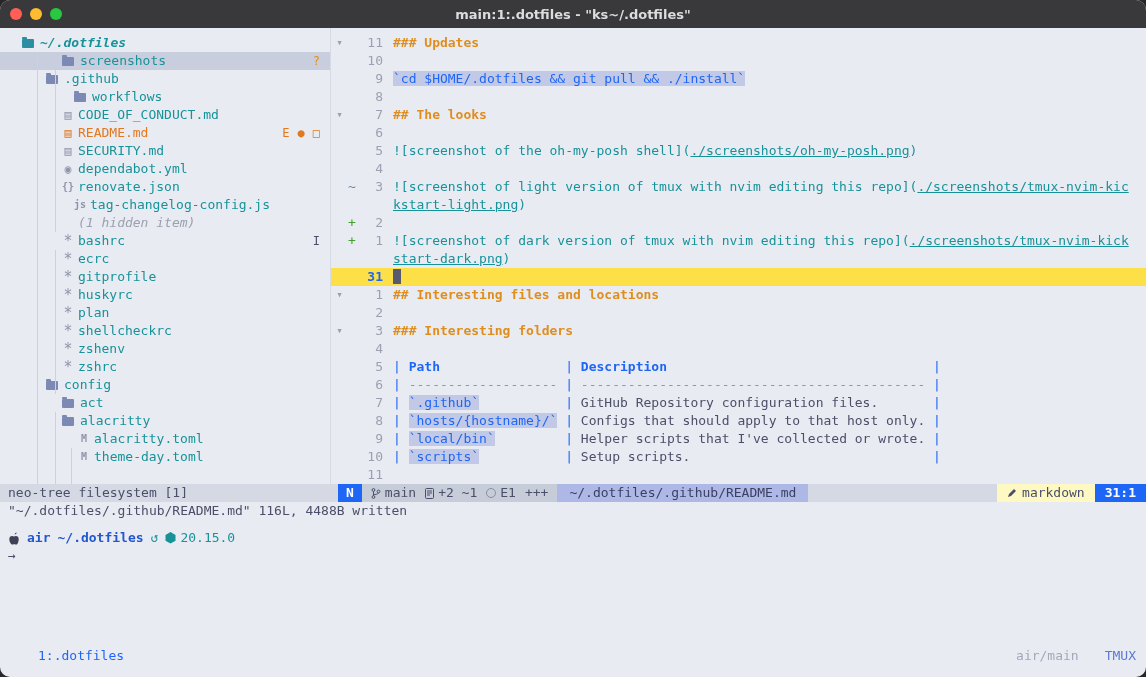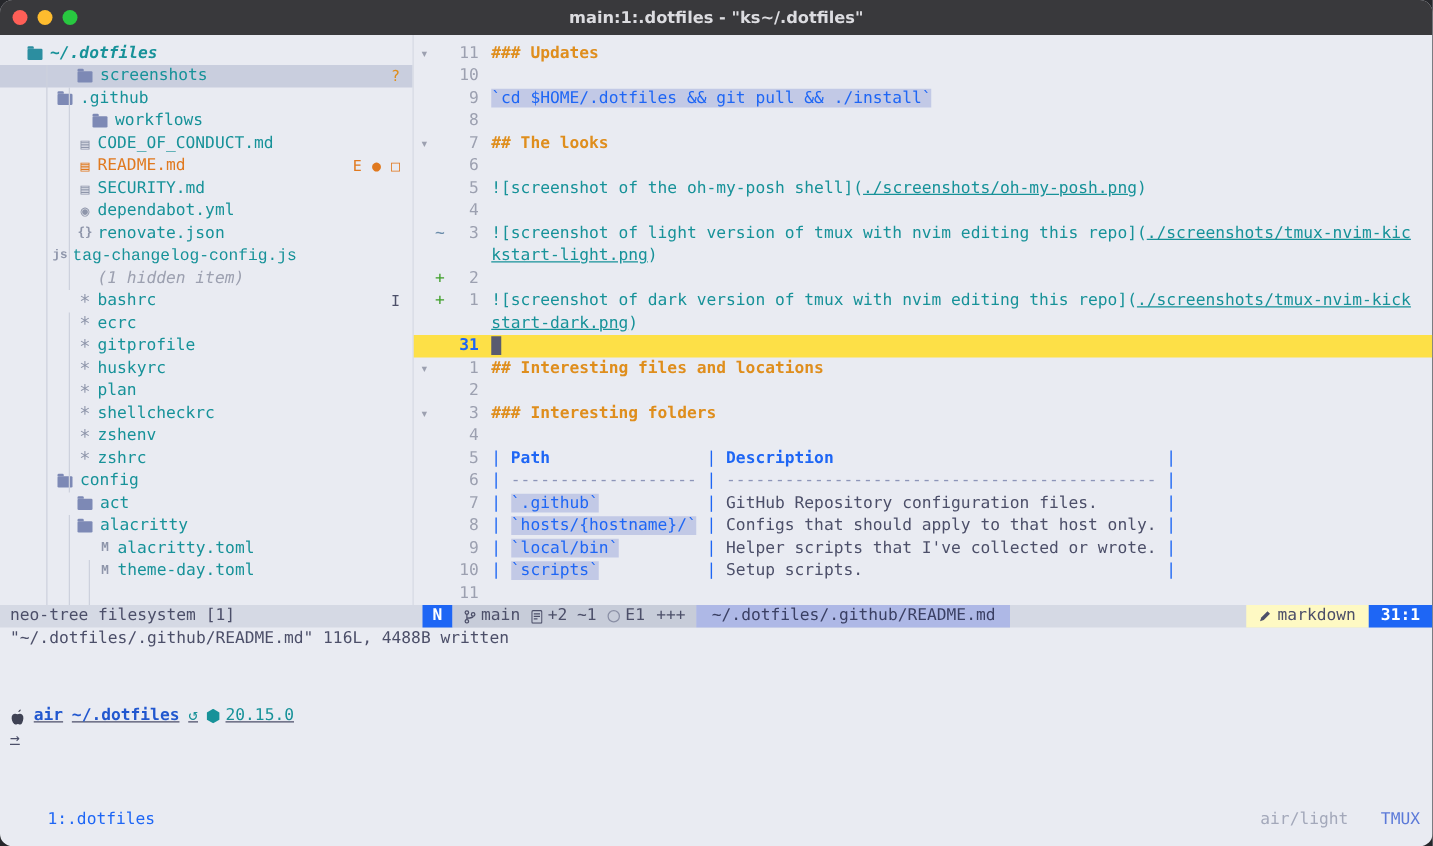--- a/index.html
+++ b/index.html
@@ -60,21 +60,21 @@
   .sl-mode{background:#1e66f5;color:#fff;font-weight:bold;padding:0 8px;}
   .sl-git{background:#c7ccd9;color:#4c4f69;padding:0 9px;display:flex;align-items:center;gap:9px;}
   .sl-item{display:flex;align-items:center;gap:4px;}
   .mini-dot{width:8px;height:8px;border:1px solid #8a8fa5;border-radius:50%;display:inline-block;}
   .sl-file{background:#aeb8e6;color:#3a3f63;padding:0 12px;}
   .sl-spacer{flex:1;}
   .sl-ft{background:#fef9c3;color:#4c4f69;padding:0 10px;display:flex;align-items:center;gap:5px;}
   .sl-pos{background:#1e66f5;color:#fff;font-weight:bold;padding:0 10px;}
   
   .cmdline{position:absolute;top:474px;left:0;right:0;height:18px;padding-left:8px;color:#4c4f69;}
-  .shell{position:absolute;left:8px;top:536px;text-decoration:underline;}
+  .shell{position:absolute;left:8px;top:501px;}
   .sh-line{height:18px;display:flex;align-items:center;gap:7px;}
   .sh-host,.sh-path{color:#2157cf;font-weight:bold;}
   .apple{color:#3f4254;display:flex;align-items:center;}
   .sh-refresh{color:#179299;}
   .sh-node{color:#179299;display:flex;align-items:center;gap:4px;}
   .arrowline{color:#4c4f69;}
   
   .tmuxbar{position:absolute;left:0;right:0;bottom:12px;height:18px;display:flex;justify-content:space-between;padding:0 10px;margin-left:28px;}
   .tm-window{color:#1e66f5;}
   .tm-right{display:flex;}
@@ -101,21 +101,21 @@
       <div id="nt-rows">
           <div class="nt-row" style="padding-left: 20px;"><span class="i-folder open"></span><span class="lbl-root">~/.dotfiles</span></div>
           <div class="nt-row selected" style="padding-left: 60px;"><span class="i-folder"></span><span class="lbl-dir">screenshots</span><span class="nt-spacer"></span><span class="nt-badges"><span style="color: rgb(223, 142, 29);">?</span></span></div>
           <div class="nt-row" style="padding-left: 44px;"><span class="i-folder"></span><span class="lbl-dir">.github</span></div>
           <div class="nt-row" style="padding-left: 72px;"><span class="i-folder"></span><span class="lbl-dir">workflows</span></div>
           <div class="nt-row" style="padding-left: 60px;"><span class="nt-icon">▤</span><span class="lbl-file">CODE_OF_CONDUCT.md</span></div>
           <div class="nt-row" style="padding-left: 60px;"><span class="nt-icon orange">▤</span><span class="lbl-readme">README.md</span><span class="nt-spacer"></span><span class="nt-badges"><span style="color: rgb(224, 121, 31);">E</span><span style="color: rgb(224, 121, 31);">●</span><span style="color: rgb(224, 121, 31);">□</span></span></div>
           <div class="nt-row" style="padding-left: 60px;"><span class="nt-icon">▤</span><span class="lbl-file">SECURITY.md</span></div>
           <div class="nt-row" style="padding-left: 60px;"><span class="nt-icon">◉</span><span class="lbl-file">dependabot.yml</span></div>
           <div class="nt-row" style="padding-left: 60px;"><span class="nt-icon small">{}</span><span class="lbl-file">renovate.json</span></div>
-          <div class="nt-row" style="padding-left: 40px; font-family: Liberation Mono, monospace;"><span class="nt-icon small">js</span><span class="lbl-file">tag-changelog-config.js</span></div>
+          <div class="nt-row" style="padding-left: 72px;"><span class="nt-icon small">js</span><span class="lbl-file">tag-changelog-config.js</span></div>
           <div class="nt-row" style="padding-left: 60px;"><span style="flex: 0 0 auto; width: 18px;"></span><span class="lbl-hidden">(1 hidden item)</span></div>
           <div class="nt-row" style="padding-left: 60px;"><span class="nt-icon star">*</span><span class="lbl-file">bashrc</span><span class="nt-spacer"></span><span class="nt-badges"><span style="color: rgb(76, 79, 105);">I</span></span></div>
           <div class="nt-row" style="padding-left: 60px;"><span class="nt-icon star">*</span><span class="lbl-file">ecrc</span></div>
           <div class="nt-row" style="padding-left: 60px;"><span class="nt-icon star">*</span><span class="lbl-file">gitprofile</span></div>
           <div class="nt-row" style="padding-left: 60px;"><span class="nt-icon star">*</span><span class="lbl-file">huskyrc</span></div>
           <div class="nt-row" style="padding-left: 60px;"><span class="nt-icon star">*</span><span class="lbl-file">plan</span></div>
           <div class="nt-row" style="padding-left: 60px;"><span class="nt-icon star">*</span><span class="lbl-file">shellcheckrc</span></div>
           <div class="nt-row" style="padding-left: 60px;"><span class="nt-icon star">*</span><span class="lbl-file">zshenv</span></div>
           <div class="nt-row" style="padding-left: 60px;"><span class="nt-icon star">*</span><span class="lbl-file">zshrc</span></div>
           <div class="nt-row" style="padding-left: 44px;"><span class="i-folder"></span><span class="lbl-dir">config</span></div>
@@ -221,19 +221,19 @@
           </svg>
           <span>20.15.0</span>
         </span>
       </div>
       <div class="sh-line arrowline">→</div>
     </div>
 
     <div class="tmuxbar">
       <span class="tm-window">1:.dotfiles</span>
       <span class="tm-right">
-        <span class="tm-session">air/light</span>
+        <span class="tm-session">air/main</span>
         <span class="tm-label">TMUX</span>
       </span>
     </div>
 
   </div>
 </div>
 
 </body></html>

